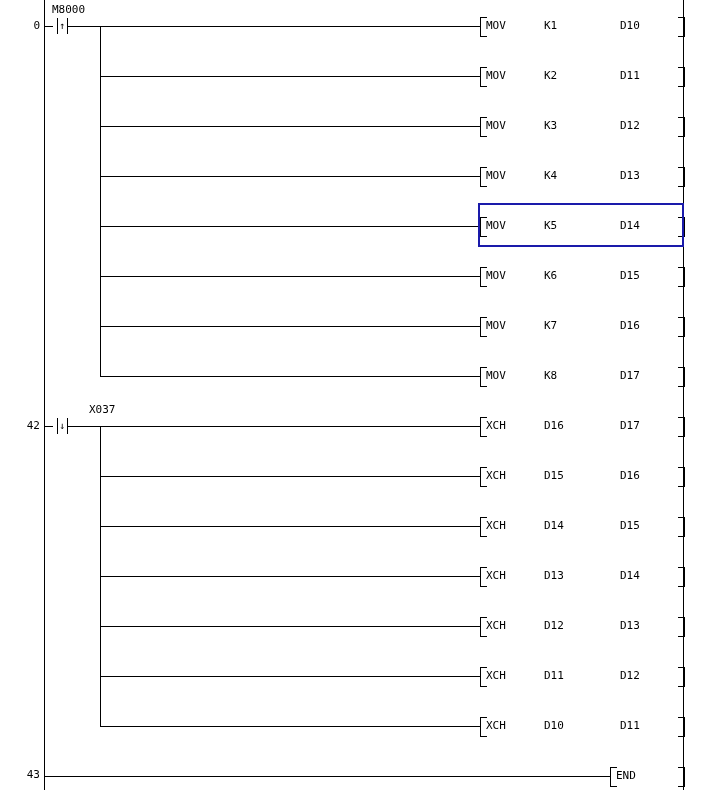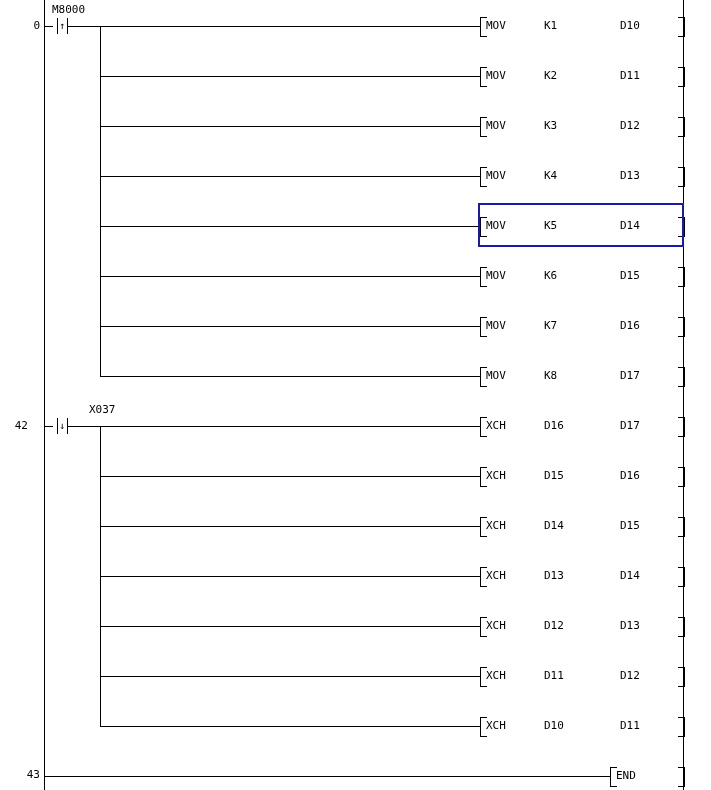--- a/index.html
+++ b/index.html
@@ -221,21 +221,21 @@
   <div class="close-br" style="left:678px; top:317px;"></div>
 
   <div class="instr" style="left:480px; top:367px;">
     <div class="br br-l"></div>
     <span class="mnemonic">MOV</span>
     <span class="op1">K8</span>
     <span class="op2">D17</span>
   </div>
   <div class="close-br" style="left:678px; top:367px;"></div>
 
-  <div class="step-num" style="left:0; top:420px;">42</div>
+  <div class="step-num" style="left:12px; top:420px;">42</div>
   <div class="contact-label" style="left:41px; top:404px;margin-left:48px;">X037</div>
   <div class="contact" style="left:52px; top:418px;">
     <div class="bar bar-l"></div>
     <div class="bar bar-r"></div>
     <div class="arrow">↓</div>
   </div>
 
   <div class="hline" style="left:45px; top:426px; width:8px;"></div>
   <div class="hline" style="left:67px; top:426px; width:34px;"></div>
   <div class="vline" style="left:100px; top:426px; height:300px;"></div>

